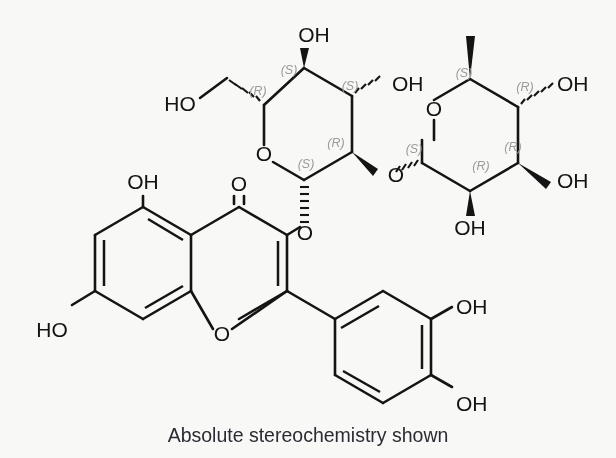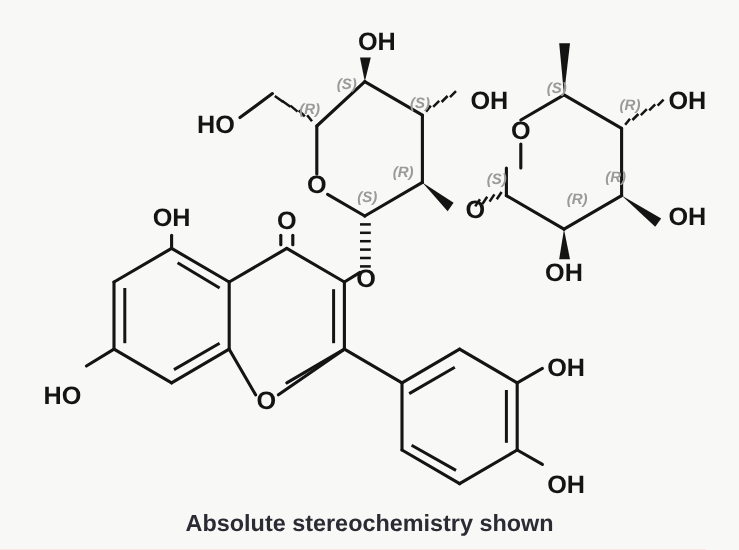--- a/index.html
+++ b/index.html
@@ -11,22 +11,21 @@
     width: 616px;
     height: 458px;
     background: #f8f8f7;
     font-family: "Liberation Sans", sans-serif;
     overflow: hidden;
   }
   #structure-figure {
     position: relative;
     width: 588px;
     height: 458px;
-    background: #fca5a5;
-    font-weight: bold;
+    background: #3b82f6;
   }
   #structure-svg {
     display: block;
     width: 616px;
     height: 458px;
   }
   .bond {
     stroke: #141414;
     stroke-width: 2.6;
     stroke-linecap: round;

